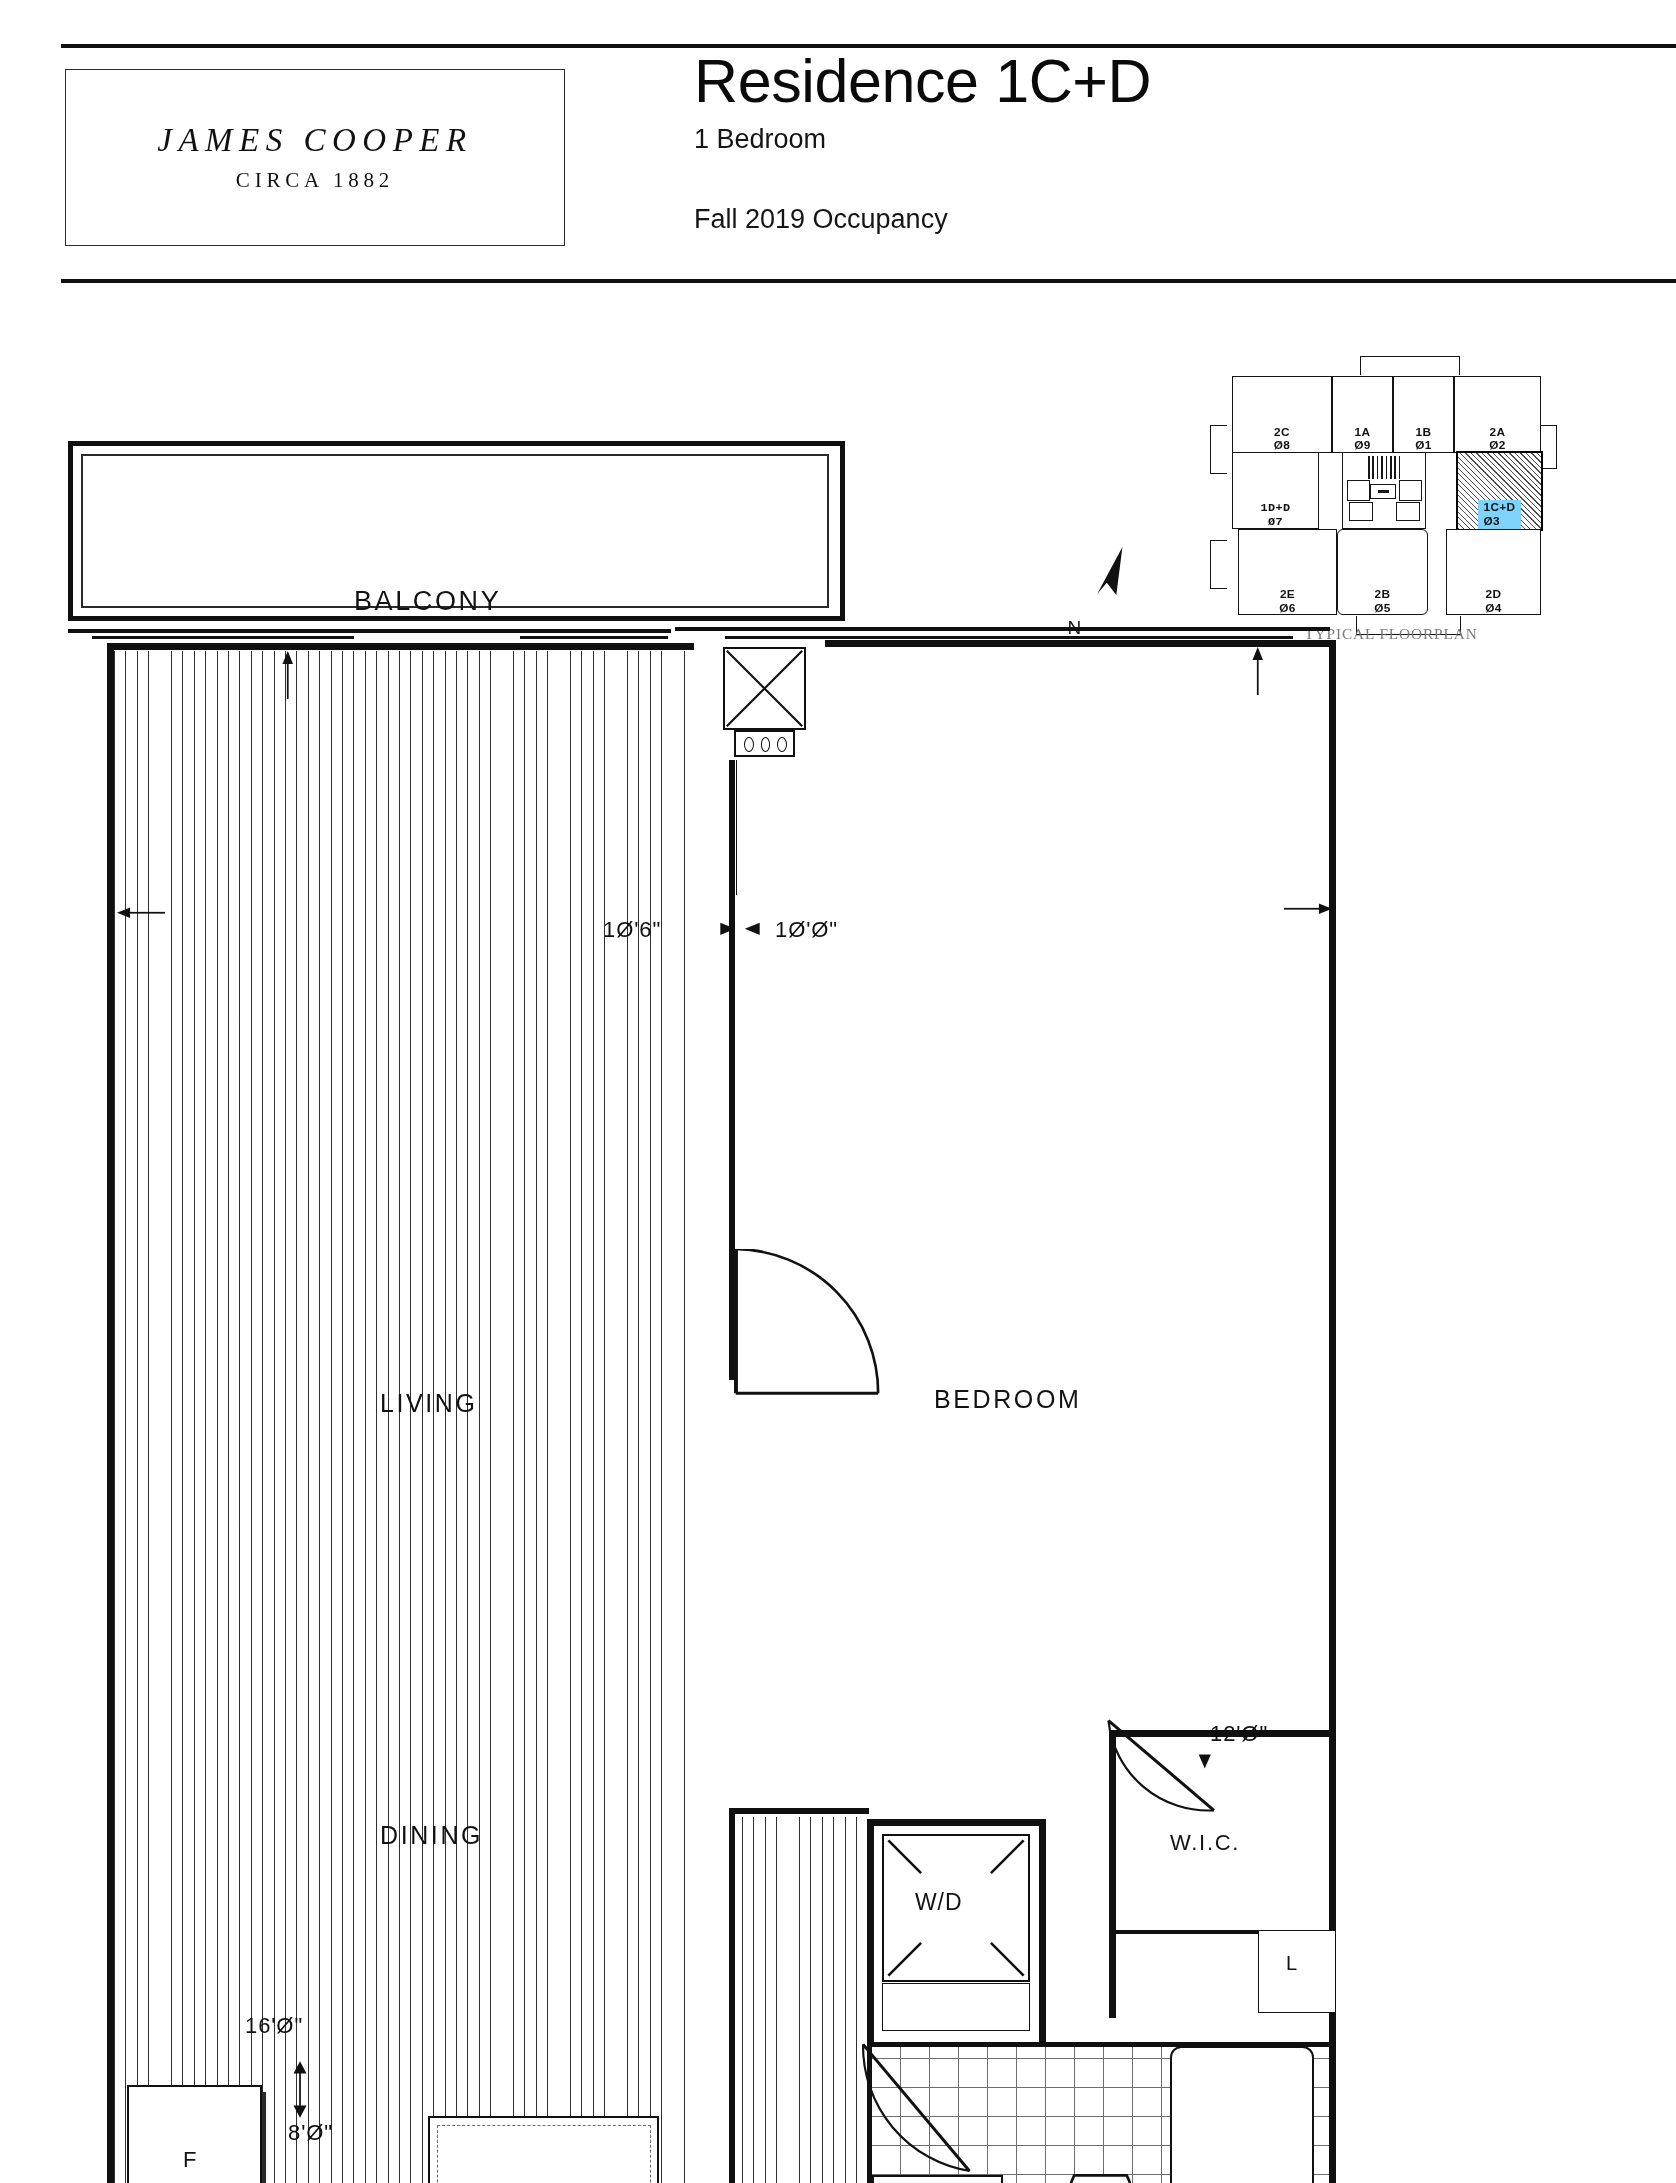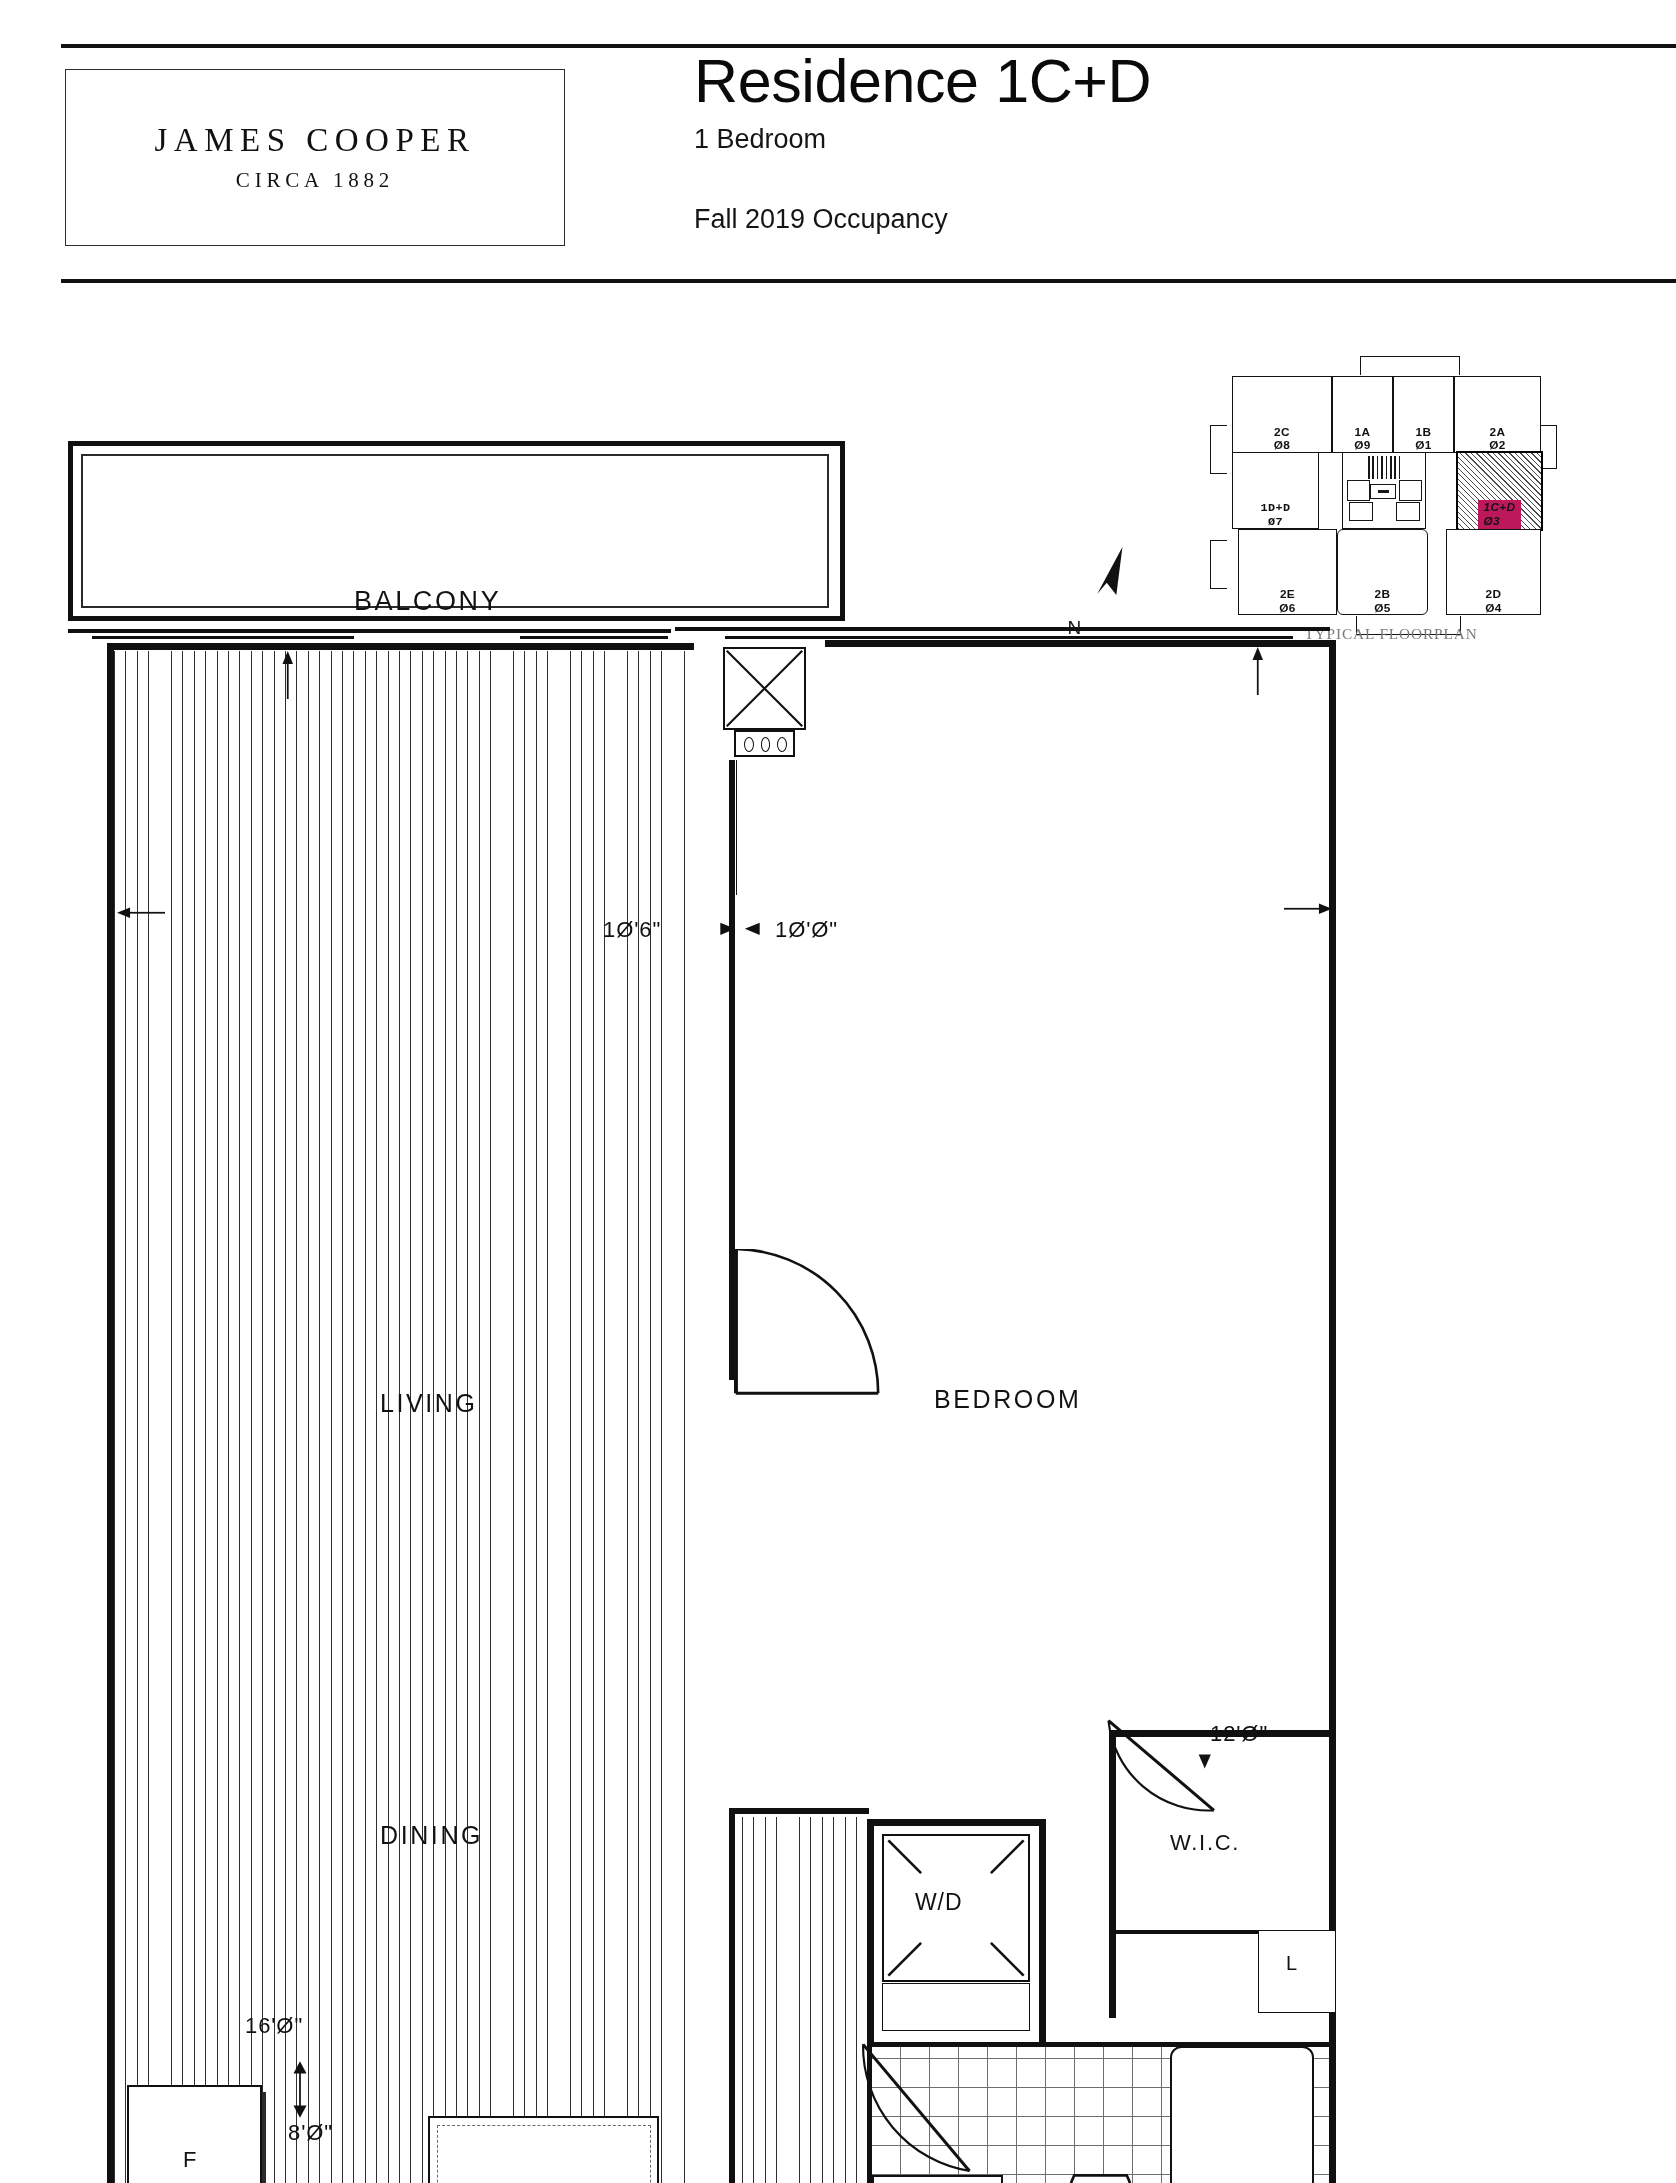--- a/index.html
+++ b/index.html
@@ -15,21 +15,21 @@
   #header{position:absolute;left:0;top:0;width:1677px;height:288px;}
   #hdr-rule-top{position:absolute;left:61px;top:44px;width:1616px;height:3.9px;background:#111;}
   #hdr-rule-bot{position:absolute;left:61px;top:279px;width:1616px;height:3.9px;background:#111;}
 
   #logo-box{
     position:absolute;left:65px;top:69px;width:498px;height:175px;
     border:1.7px solid #2c2c2c;background:#fff;
     display:flex;flex-direction:column;align-items:center;justify-content:center;
   }
   #logo-line1{font-family:"Liberation Serif", serif;font-size:33px;letter-spacing:6.5px;
-              font-weight:400;color:#111;margin-bottom:2.6px;white-space:nowrap;}
+              font-weight:400;color:#111;margin-bottom:2.6px;white-space:nowrap;font-style:italic;}
   #logo-line2{font-family:"Liberation Serif", serif;font-size:62px;letter-spacing:7.9px;
               font-weight:400;color:#0d0d0d;line-height:1;white-space:nowrap;}
   #logo-line3{font-family:"Liberation Serif", serif;font-size:21px;letter-spacing:4.8px;
               font-weight:400;color:#111;margin-top:6.1px;white-space:nowrap;}
 
   #title-block{position:absolute;left:694px;top:50px;width:917px;}
   #res-title{font-size:61px;font-weight:400;letter-spacing:-0.4px;line-height:1.02;color:#0a0a0a;}
   #res-sub{font-size:27px;font-weight:400;margin-top:11.4px;color:#151515;}
   #res-occ{font-size:27px;font-weight:400;margin-top:49px;color:#151515;}
 
@@ -43,21 +43,21 @@
   }
   .kp-unit .kp-code{font-size:11.8px;letter-spacing:0.4px;}
   .kp-unit .kp-num{font-size:11.8px;letter-spacing:0.4px;margin-top:1.3px;}
   .kp-unit.kp-active{background:#fff;border:2.2px solid #000;}
   .kp-hatch{
     position:absolute;left:0;top:0;right:0;bottom:0;
     background:repeating-linear-gradient(45deg,#2b2b2b 0px,#2b2b2b 0.9px,transparent 0.9px,transparent 3.9px);
     opacity:.85;pointer-events:none;
   }
   .kp-unit.kp-active .kp-inner{
-    position:relative;z-index:3;background:#be185d;padding:1.7px 5.2px;border:0;font-style:italic;
+    position:relative;z-index:3;background:#7dd3fc;padding:1.7px 5.2px;border:0;
   }
   #kp-core{
     position:absolute;left:117px;top:79px;width:84px;height:77px;
     border:1.7px solid #141414;background:#fff;box-sizing:border-box;
   }
   .core-bar{position:absolute;background:#161616;}
   .core-box{position:absolute;border:1.3px solid #161616;background:#fff;box-sizing:border-box;}
   #kp-stub-top{position:absolute;left:135px;top:-17.5px;width:100px;height:19px;border:1.7px solid #141414;border-bottom:none;box-sizing:border-box;background:#fff;}
   #kp-stub-bot{position:absolute;left:131px;top:243px;width:105px;height:19px;border:1.7px solid #141414;border-top:none;box-sizing:border-box;background:#fff;}
   #kp-stub-l1{position:absolute;left:-15px;top:52px;width:16.6px;height:49px;border:1.7px solid #141414;border-right:none;box-sizing:border-box;background:#fff;}

